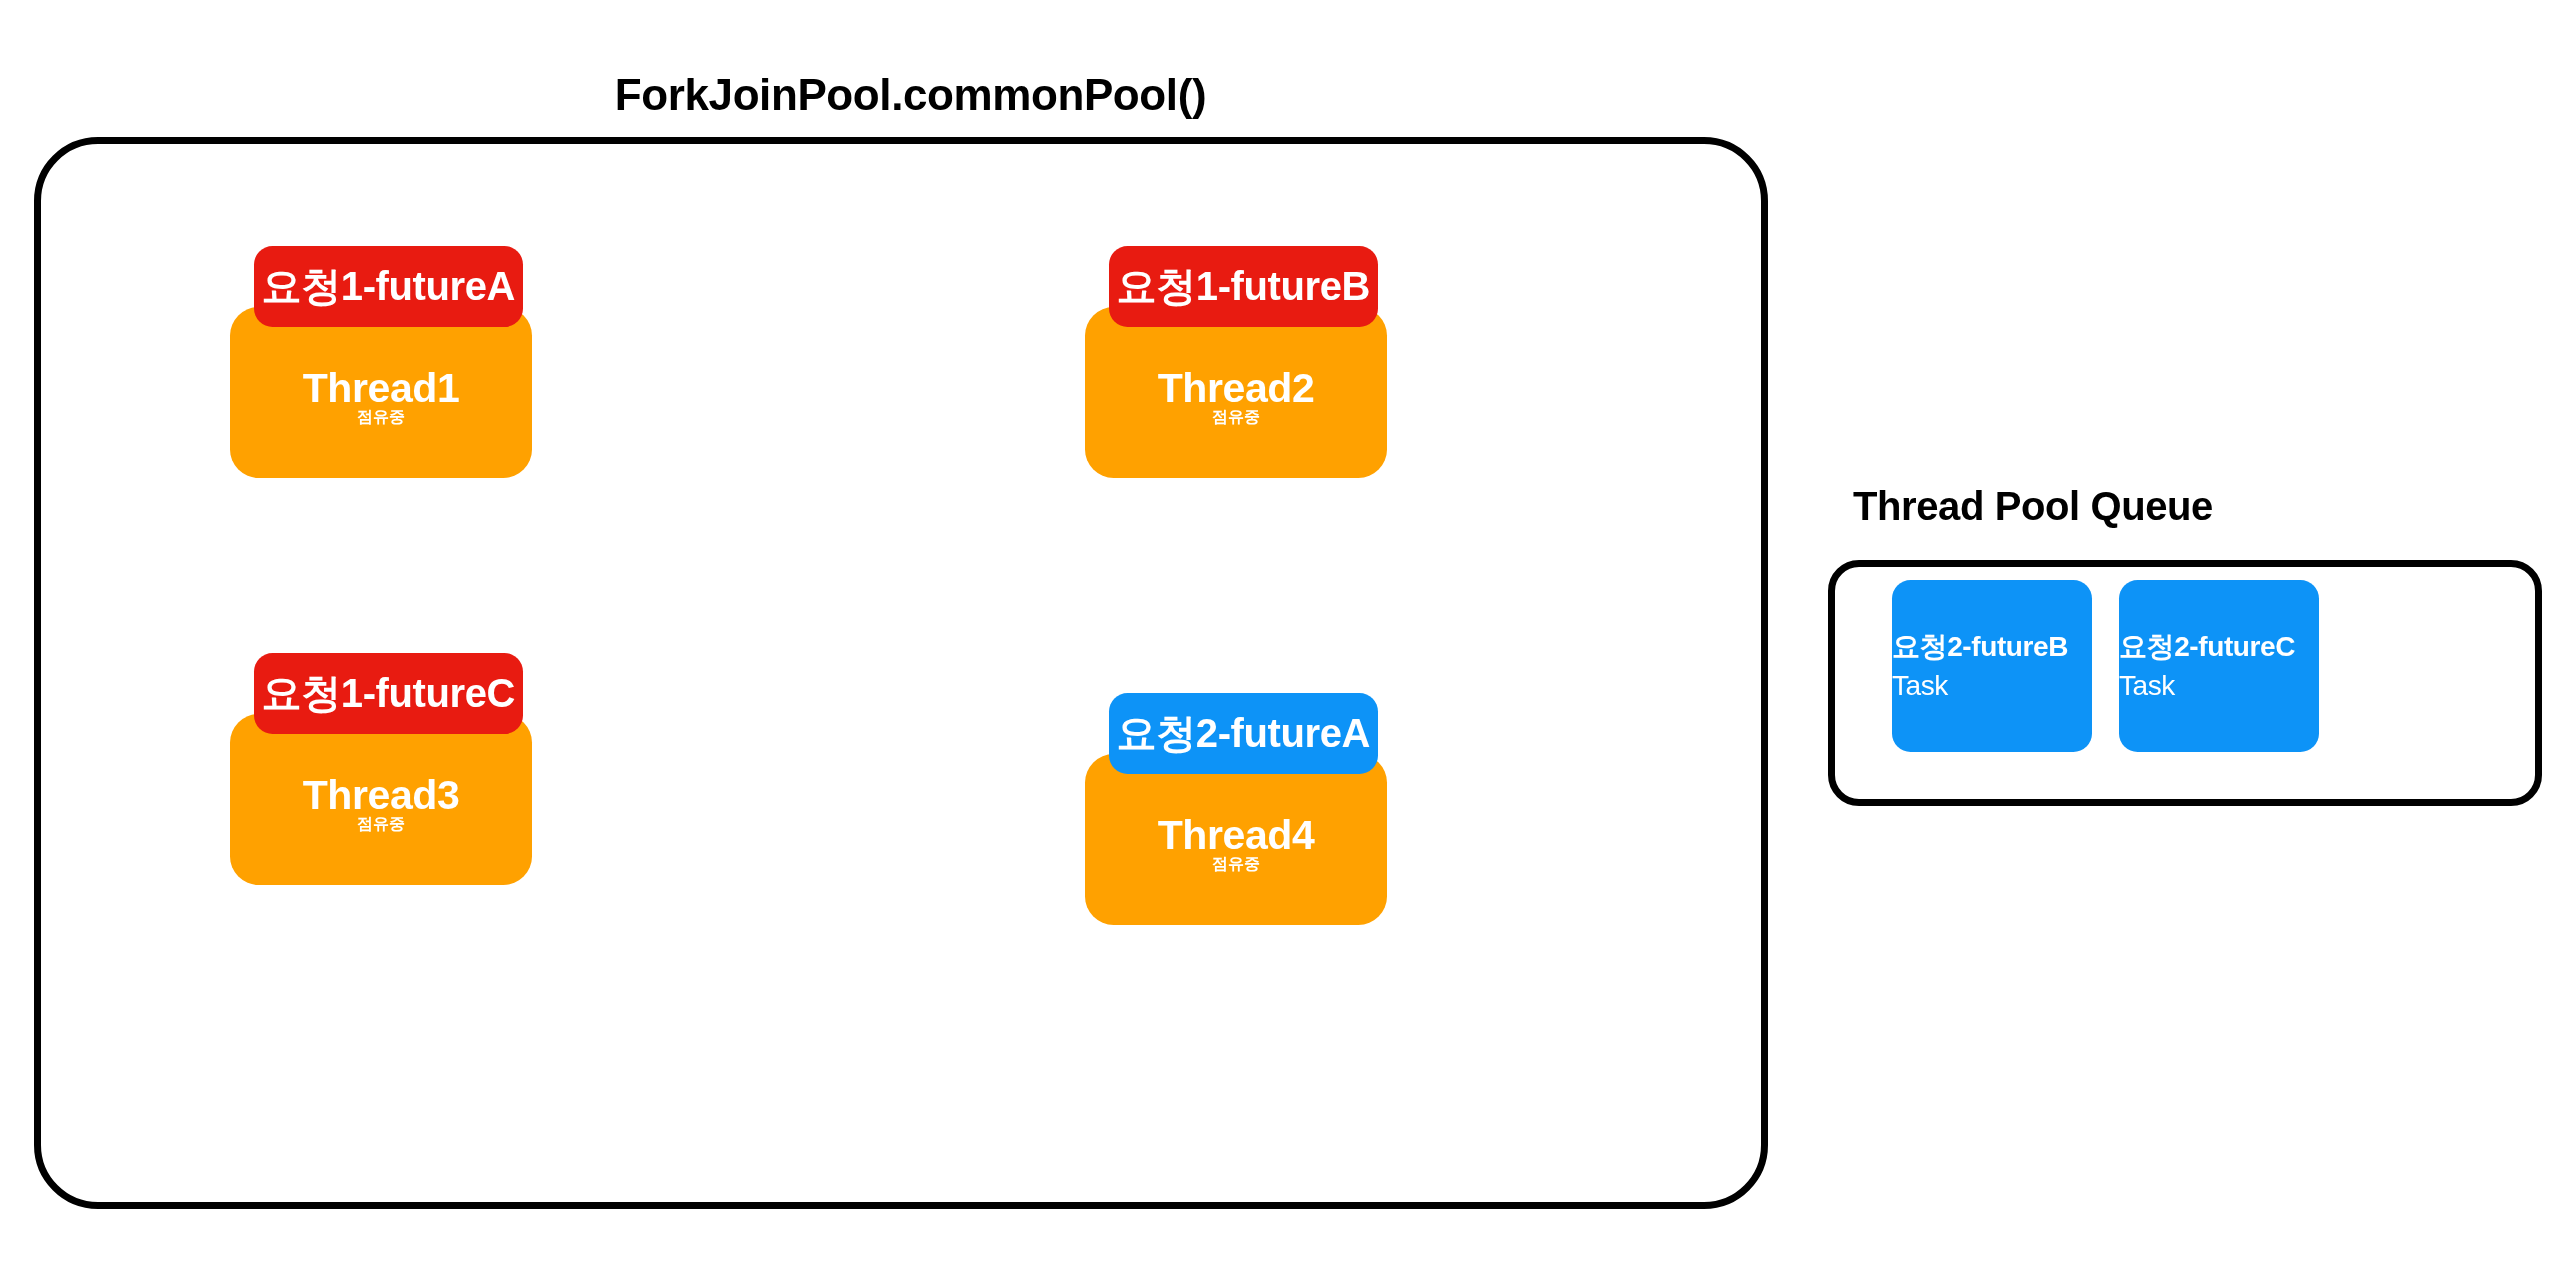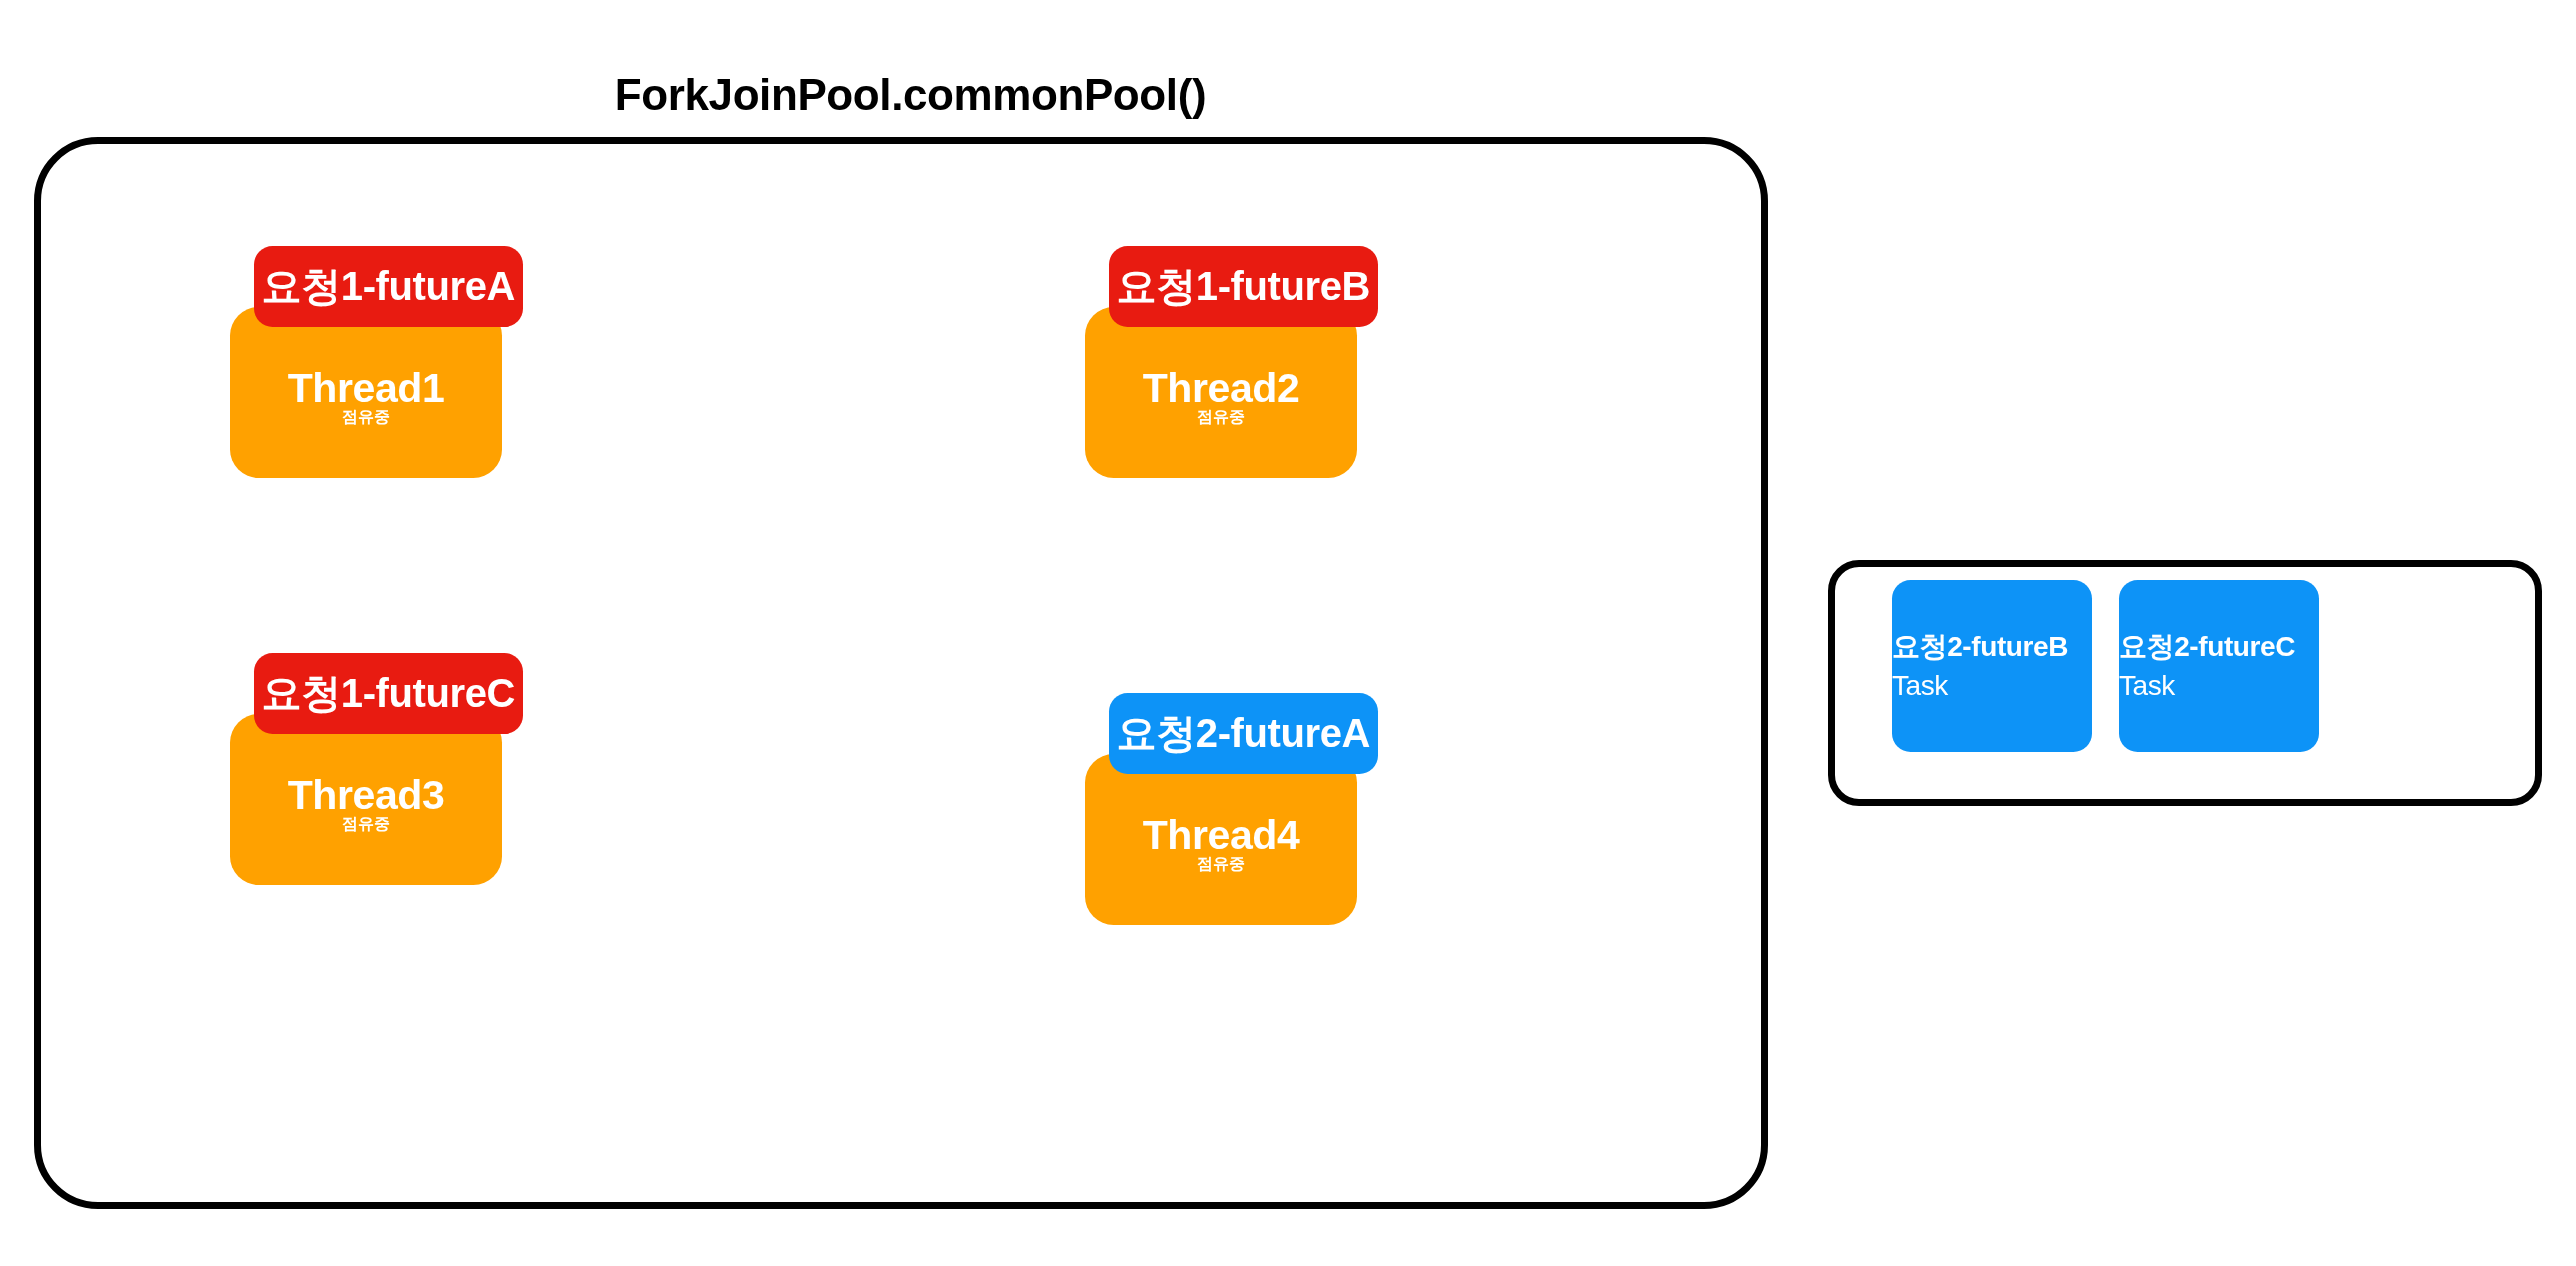--- a/index.html
+++ b/index.html
@@ -56,21 +56,21 @@
     white-space:nowrap;
     z-index:3;
     box-sizing:border-box;
   }
   .thread .badge.red{background:#E81B11;}
   .thread .badge.blue{background:#0d93f7;}
 
   .thread .card{
     position:absolute;
     left:0;top:61px;
-    width:272px;height:171px;
+    width:302px;height:171px;
     background:#FFA100;
     border-radius:28.6px;
     z-index:1;
     display:flex;
     flex-direction:column;
     align-items:center;
     justify-content:flex-start;
     box-sizing:border-box;
     padding-top:61px;
   }
@@ -180,20 +180,21 @@
   </div>
 
   <div class="thread" id="thread-4">
     <div class="card">
       <div class="tname">Thread4</div>
       <div class="tstate">점유중</div>
     </div>
     <div class="badge blue">요청2-futureA</div>
   </div>
 
+  <div class="queue-title">Thread Pool Queue</div>
 
   <div class="queue-box"></div>
 
   <div class="queue-inner">
     <div class="task-card">
       <div class="tl1">요청2-futureB</div>
       <div class="tl2">Task</div>
     </div>
     <div class="task-card">
       <div class="tl1">요청2-futureC</div>

